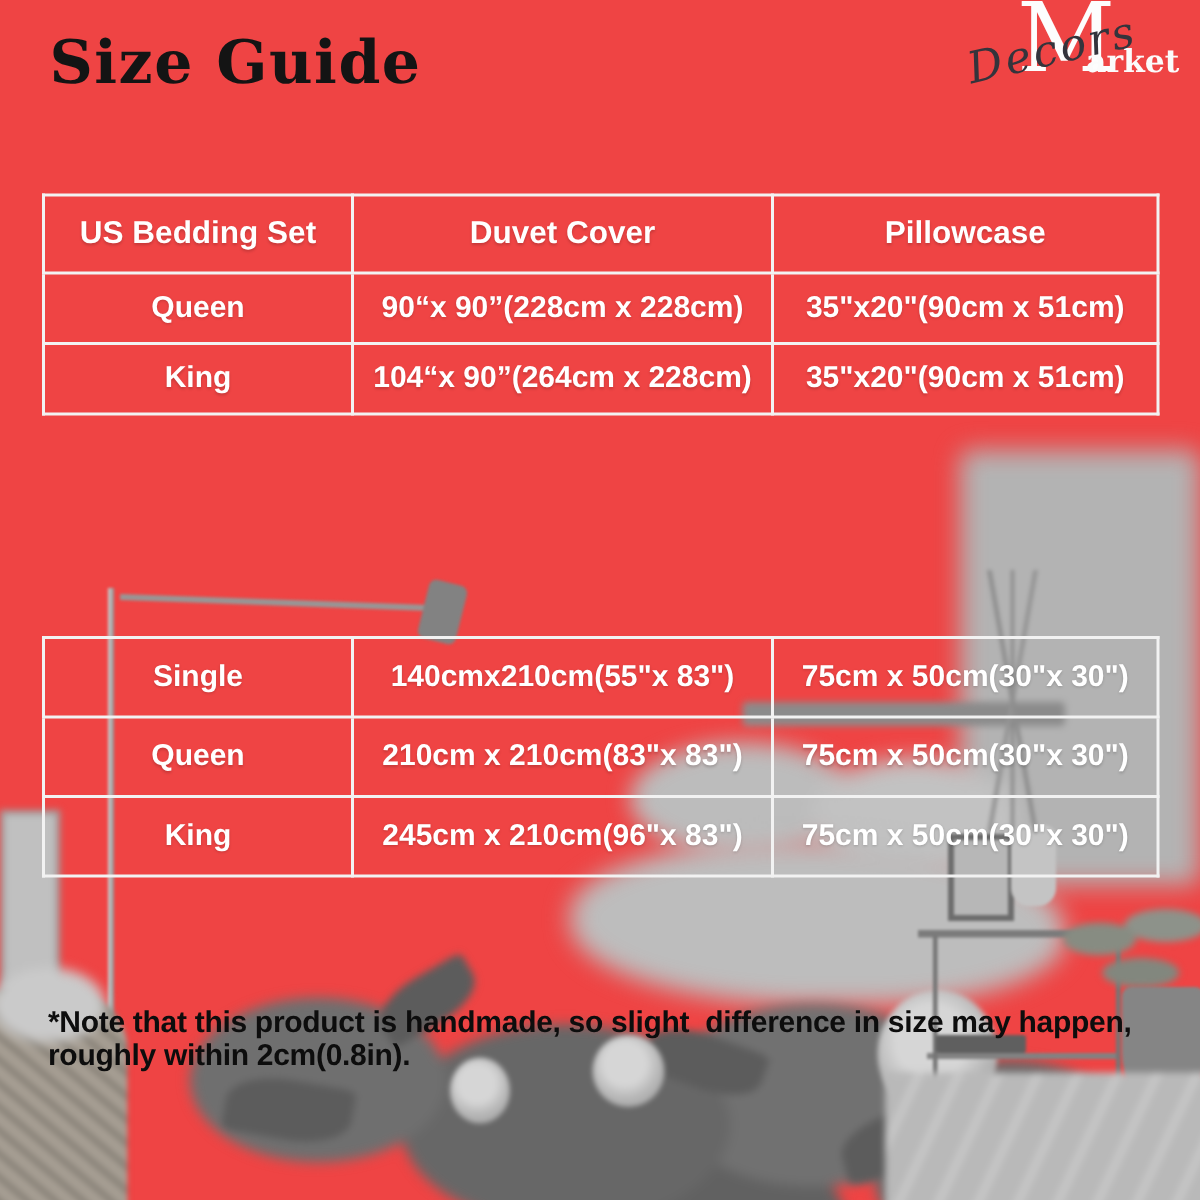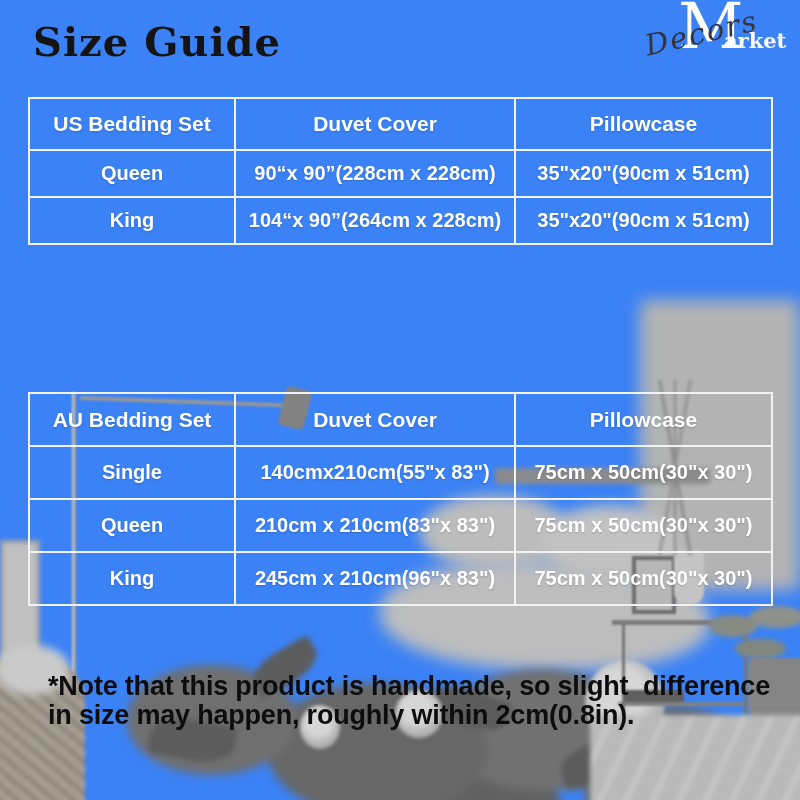--- a/index.html
+++ b/index.html
@@ -1,17 +1,17 @@
 <!DOCTYPE html>
 <html><head>
 <meta charset="utf-8">
 <style>
   html,body{margin:0;padding:0;background:#ababab;}
   .canvas{position:relative;width:800px;height:800px;overflow:hidden;
-          background:#3b82f6;font-family:"Liberation Sans",sans-serif;}
+          background:#ef4444;font-family:"Liberation Sans",sans-serif;}
 
   
   .photo{position:absolute;inset:0;filter:blur(1.2px);}
   .photo *{position:absolute;}
   .wall-light{left:640px;top:300px;width:160px;height:290px;background:#b3b3b3;border-radius:8px;filter:blur(8px);}
   .window-left{left:0;top:540px;width:34px;height:120px;background:#c0c0c0;border:3px solid #9d9d9d;filter:blur(2px);}
   .lamp-pole{left:72px;top:392px;width:4px;height:310px;background:linear-gradient(90deg,#d2d2d2,#8f8f8f);filter:blur(.5px);}
   .lamp-arm{left:80px;top:400px;width:225px;height:4px;background:#979797;transform:rotate(2deg);}
   .lamp-head{left:282px;top:388px;width:26px;height:40px;background:#828282;border-radius:5px;transform:rotate(14deg);}
   .headboard-shelf{left:495px;top:468px;width:215px;height:16px;background:#8b8b8b;border-radius:3px;filter:blur(2px);}
@@ -63,33 +63,33 @@
          font-weight:700;font-size:40px;letter-spacing:1px;color:#141414;}
   .logo{position:absolute;left:648px;top:2px;width:145px;height:78px;}
   .logo .m{position:absolute;left:30px;top:-8px;font-family:"DejaVu Serif",serif;
            font-size:64px;font-weight:400;color:#fdfdfd;line-height:1;}
   .logo .arket{position:absolute;left:76px;top:26px;font-family:"DejaVu Serif",serif;
            font-size:21px;font-weight:700;color:#fbfbfb;}
   .logo .script{position:absolute;left:-4px;top:14px;font-family:"DejaVu Serif",serif;
            font-style:italic;font-size:29px;font-weight:500;color:#34343c;
            transform:rotate(-13deg);letter-spacing:2px;}
 
-  table{position:absolute;left:28px;width:743px;border-collapse:collapse;table-layout:fixed;}
+  table{position:absolute;left:28px;width:743px;border-collapse:collapse;table-layout:fixed;margin-top:32px;}
   table,td,th{border:2px solid #f2f2f2;}
   th,td{color:#fff;text-align:center;vertical-align:middle;padding:0;
         font-weight:700;text-shadow:0 1px 2px rgba(0,0,0,.18);
         font-family:"Liberation Sans",sans-serif;font-stretch:condensed;}
   th{font-size:21px;}
   td{font-size:20px;}
   col.c1{width:206px;} col.c2{width:280px;} col.c3{width:257px;}
   .tbl-us{top:97px;} .tbl-us th{height:50px;} .tbl-us td{height:45px;}
   .tbl-au{top:392px;} .tbl-au th{height:51px;} .tbl-au td{height:51px;}
 
-  .notes{position:absolute;left:48px;top:672px;width:748px;color:#0d0d0d;
-         font-weight:700;font-size:27px;line-height:1.08;letter-spacing:-0.2px;}
+  .notes{position:absolute;left:32px;top:672px;width:748px;color:#0d0d0d;
+         font-weight:700;font-size:20px;line-height:1.08;letter-spacing:-0.2px;}
   .notes p{margin:0 0 12px 0;white-space:pre-wrap;}
 </style>
 </head>
 <body>
 
 <div class="canvas">
 
   <div class="photo">
     <div class="wall-light"></div>
     <div class="window-left"></div>
@@ -157,25 +157,20 @@
   </tbody>
     </table>
 
   <table class="tbl-au">
     <colgroup>
         <col class="c1">
         <col class="c2">
         <col class="c3">
       </colgroup>
     <tbody>
-        <tr>
-      <th>AU Bedding Set</th>
-      <th>Duvet Cover</th>
-      <th>Pillowcase</th>
-    </tr>
     <tr>
       <td>Single</td>
       <td>140cmx210cm(55"x 83")</td>
       <td>75cm x 50cm(30"x 30")</td>
     </tr>
     <tr>
       <td>Queen</td>
       <td>210cm x 210cm(83"x 83")</td>
       <td>75cm x 50cm(30"x 30")</td>
     </tr>

